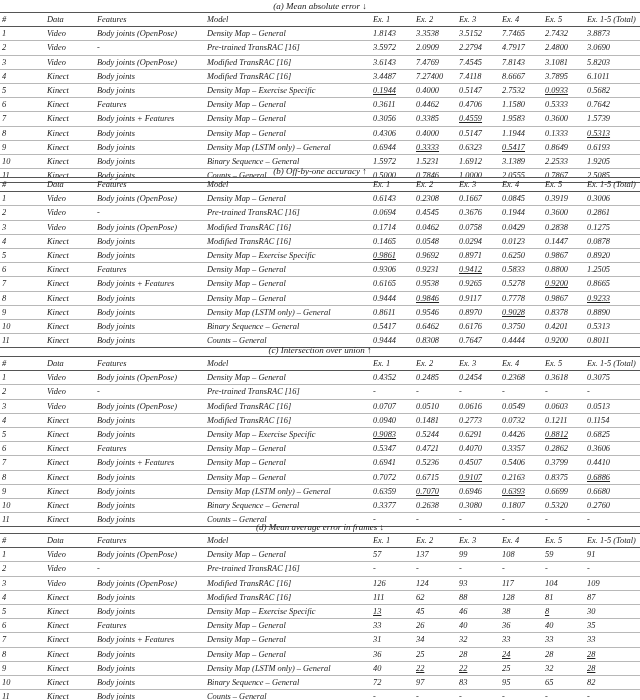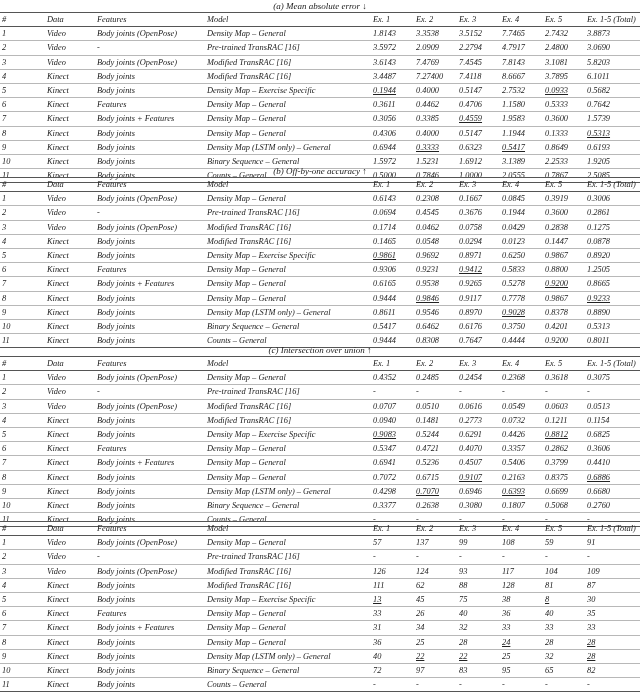--- a/index.html
+++ b/index.html
@@ -472,55 +472,56 @@
             <td class="u">0.9107</td>
             <td>0.2163</td>
             <td>0.8375</td>
             <td class="u">0.6886</td>
           </tr>
           <tr>
             <td>9</td>
             <td>Kinect</td>
             <td>Body joints</td>
             <td>Density Map (LSTM only) – General</td>
-            <td>0.4298</td>
+            <td>0.6359</td>
             <td class="u">0.7070</td>
             <td>0.6946</td>
             <td class="u">0.6393</td>
             <td>0.6699</td>
             <td>0.6680</td>
           </tr>
           <tr>
             <td>10</td>
             <td>Kinect</td>
             <td>Body joints</td>
             <td>Binary Sequence – General</td>
             <td>0.3377</td>
             <td>0.2638</td>
             <td>0.3080</td>
             <td>0.1807</td>
-            <td>0.5068</td>
+            <td>0.5320</td>
             <td>0.2760</td>
           </tr>
           <tr>
             <td>11</td>
             <td>Kinect</td>
             <td>Body joints</td>
             <td>Counts – General</td>
             <td>-</td>
             <td>-</td>
             <td>-</td>
             <td>-</td>
             <td>-</td>
             <td>-</td>
           </tr>
         </tbody>
       </table>
     </div>
     <div class="section" style="top: 521px;">
+      <div class="caption">(d) Mean average error in frames ↓</div>
       <table>
         <colgroup>
           <col class="c0">
           <col class="c1">
           <col class="c2">
           <col class="c3">
           <col class="c4">
           <col class="c5">
           <col class="c6">
           <col class="c7">
@@ -590,21 +591,21 @@
             <td>81</td>
             <td>87</td>
           </tr>
           <tr>
             <td>5</td>
             <td>Kinect</td>
             <td>Body joints</td>
             <td>Density Map – Exercise Specific</td>
             <td class="u">13</td>
             <td>45</td>
-            <td>75</td>
+            <td>46</td>
             <td>38</td>
             <td class="u">8</td>
             <td>30</td>
           </tr>
           <tr>
             <td>6</td>
             <td>Kinect</td>
             <td>Features</td>
             <td>Density Map – General</td>
             <td>33</td>

